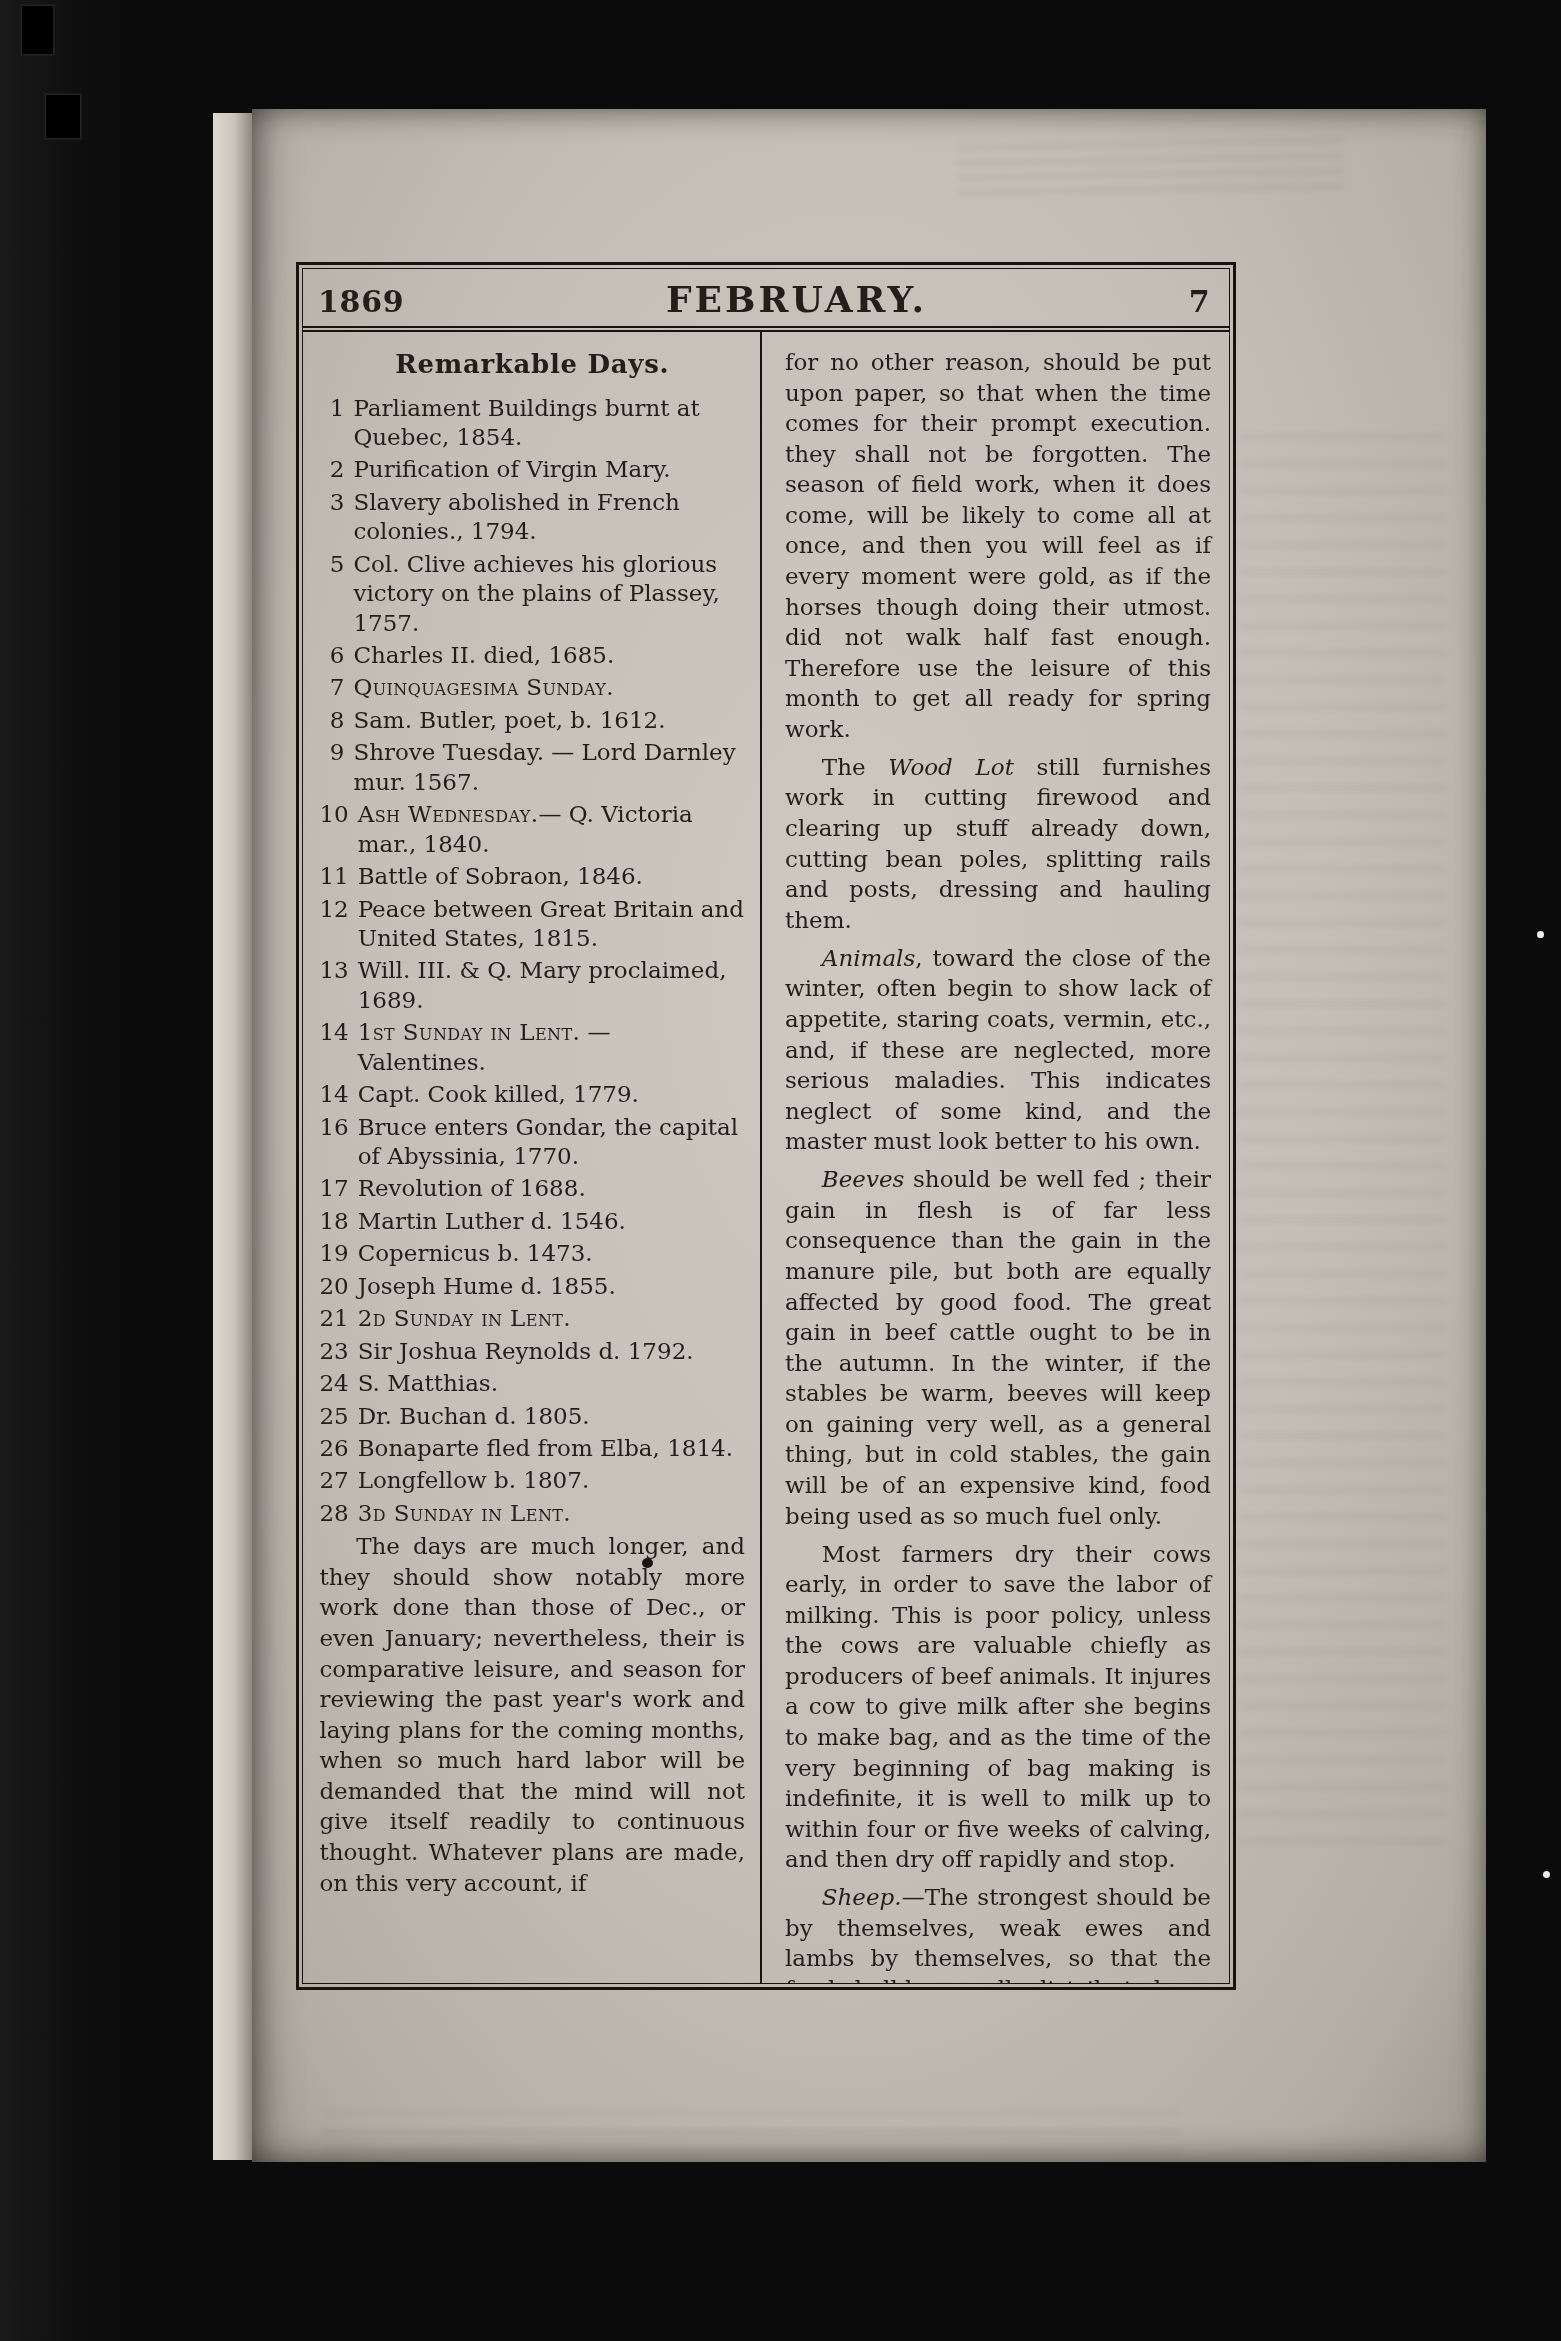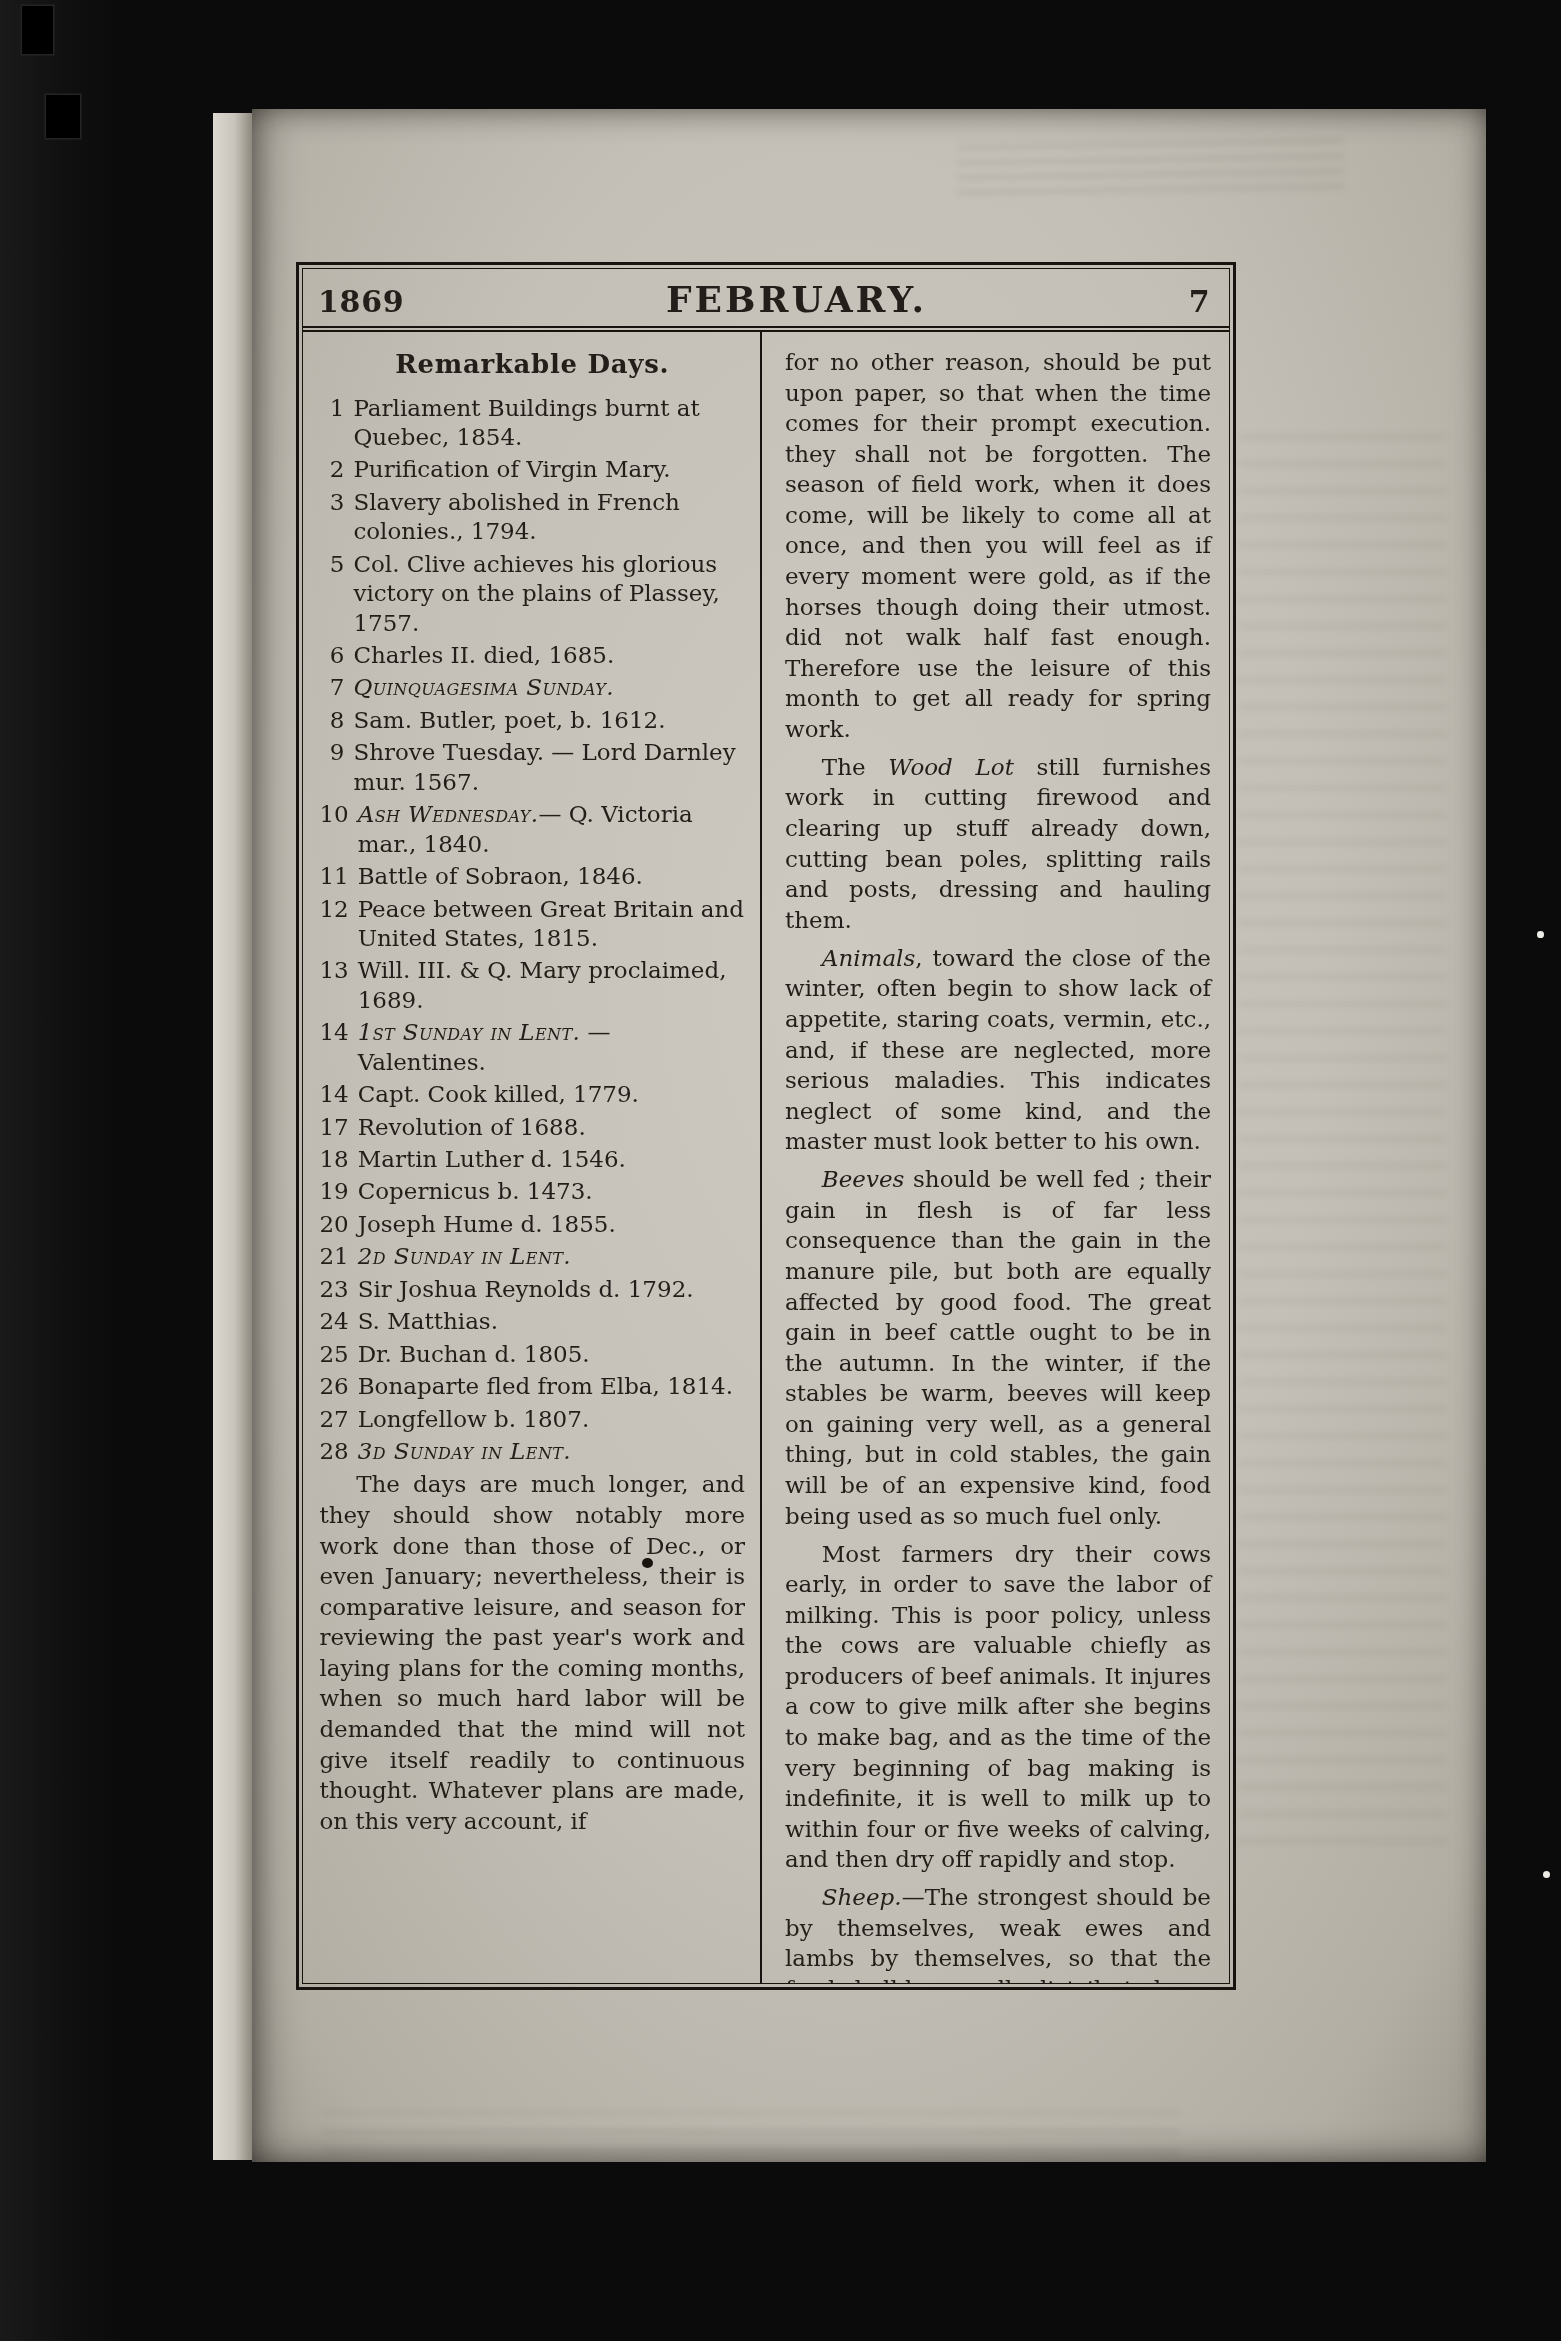--- a/index.html
+++ b/index.html
@@ -80,21 +80,21 @@
   .col-right { width: 50%; padding: 15px 18px 9px 15px; margin-left: 8px; }
 
   .rd-heading {
     font-size: 26px; font-weight: bold; text-align: center;
     letter-spacing: 0.7px; margin: 1.5px 0 15px;
   }
 
   .day-row { display: flex; font-size: 23px; line-height: 1.28; margin-bottom: 3px; }
   .num { flex: 0 0 34px; text-align: right; padding-right: 9px; }
   .day-text { flex: 1; }
-  .sc { font-variant: small-caps; letter-spacing: 0.4px; font-style: italic; }
+  .sc { font-variant: small-caps; letter-spacing: 0.4px; }
 
   .para {
     font-size: 23px; line-height: 1.33; text-align: justify;
     text-indent: 1.6em; margin: 0 0 7.4px;
   }
   .para.noindent { text-indent: 0; }
   .left-para { }
   .em { font-style: italic; }
 
   
@@ -200,20 +200,24 @@
   <div class="day-row">
     <span class="num">14</span>
     <span class="day-text"><span class="sc">1st Sunday in Lent.</span><span class="rest"> — Valentines.</span></span>
   </div>
 
   <div class="day-row">
     <span class="num">14</span>
     <span class="day-text"><span class="sc"></span><span class="rest">Capt. Cook killed, 1779.</span></span>
   </div>
 
+  <div class="day-row">
+    <span class="num">16</span>
+    <span class="day-text"><span class="sc"></span><span class="rest">Bruce enters Gondar, the capital of Abyssinia, 1770.</span></span>
+  </div>
 
   <div class="day-row">
     <span class="num">17</span>
     <span class="day-text"><span class="sc"></span><span class="rest">Revolution of 1688.</span></span>
   </div>
 
   <div class="day-row">
     <span class="num">18</span>
     <span class="day-text"><span class="sc"></span><span class="rest">Martin Luther d. 1546.</span></span>
   </div>

